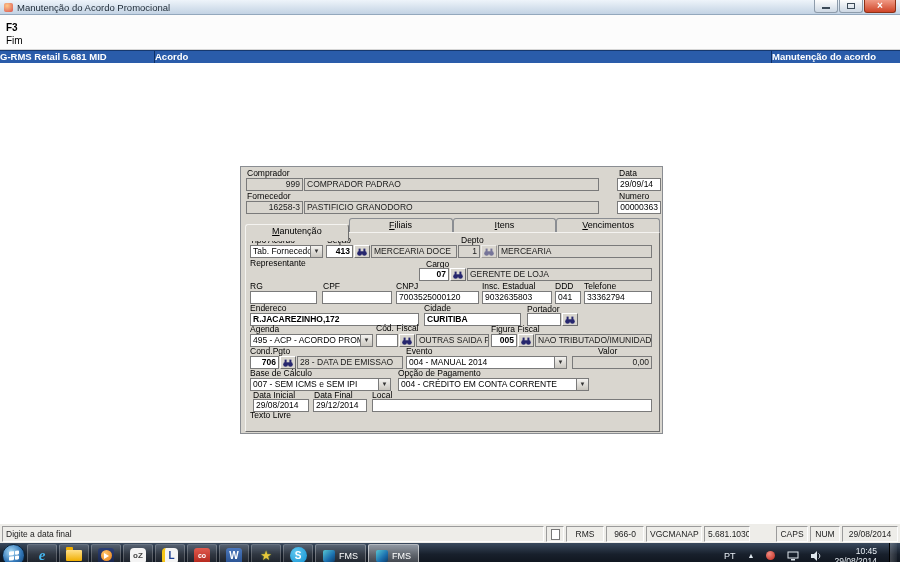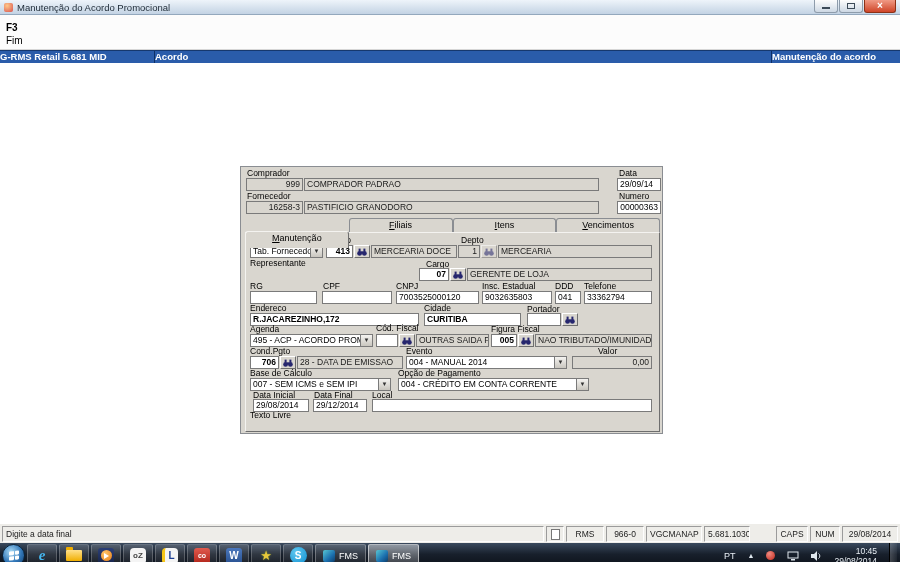--- a/index.html
+++ b/index.html
@@ -39,21 +39,21 @@
   .fld.b{font-weight:bold}
   .fld.r{text-align:right}
   .combo{display:flex;align-items:stretch;padding:0}
   .combo .ctext{flex:1;padding:0 2px;line-height:11px;overflow:hidden;white-space:nowrap}
   .combo .carrow{width:12px;flex:0 0 auto;background:linear-gradient(#f4f3f0,#c9c6bf);border-left:1px solid #7a7a7a;display:flex;align-items:center;justify-content:center;font-size:6px;color:#333}
   .lkp{position:absolute;width:16px;height:13px;background:#d9d6cf;border:1px solid;border-color:#ffffff #6e6e6e #6e6e6e #ffffff;display:flex;align-items:center;justify-content:center}
   .lkp.disabled{opacity:.55}
 
   .tabs{position:absolute;left:4px;top:49px;width:415px;height:16px;display:flex}
   .tab{flex:1;margin-top:2px;height:14px;background:#d9d6cf;border:1px solid #8a8d92;border-bottom:none;border-radius:3px 3px 0 0;text-align:center;font-size:9px;line-height:13px;position:relative}
-  .tab.active{margin-top:15px;height:17px;z-index:3;border-color:#f4f3f0 #6e6e6e #d9d6cf #f4f3f0}
+  .tab.active{margin-top:8px;height:17px;z-index:3;border-color:#f4f3f0 #6e6e6e #d9d6cf #f4f3f0}
   .tab span{display:inline-block}
   .tab span::first-letter{text-decoration:underline}
   .tabpage{position:absolute;left:4px;top:65px;width:415px;height:200px;background:#d9d6cf;border:1px solid;border-color:#f4f3f0 #6e6e6e #6e6e6e #f4f3f0;z-index:1}
 
   
   .statusbar{height:20px;background:#eeede9;border-top:1px solid #fff;display:flex;align-items:center;padding:1px 2px;gap:2px}
   .scell{height:16px;border:1px solid;border-color:#9b9b9b #fdfdfd #fdfdfd #9b9b9b;font-size:8.5px;line-height:14px;padding:0 3px;color:#222;background:#eeede9;white-space:nowrap;overflow:hidden;flex:0 0 auto;text-align:center}
   .scell.msg{flex:1 1 auto;text-align:left}
   .sgap{width:22px;flex:0 0 auto}
   .doc-ico{display:inline-block;width:9px;height:11px;background:#fff;border:1px solid #777;margin-top:2px}

